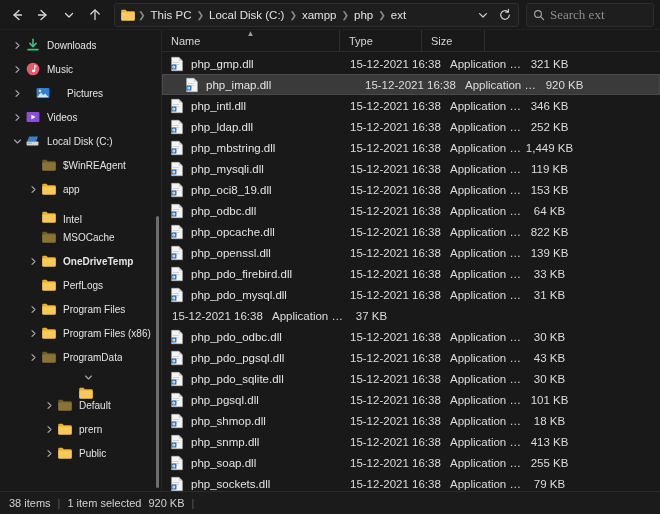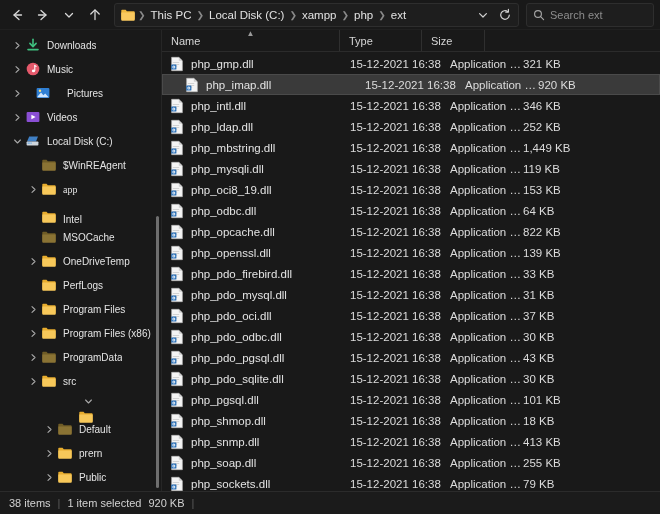--- a/index.html
+++ b/index.html
@@ -57,21 +57,21 @@
   .searchbox {
     width: 128px; height: 24px; margin-left: 7px;
     background: #1e1e1e;
     border: 1px solid #2e2e2e;
     border-radius: 3px;
     display: flex; align-items: center;
     padding: 0 6px; flex: 0 0 auto;
   }
   .searchbox input {
     flex: 1 1 auto; background: transparent; border: 0; outline: none;
-    color: #cfcfcf; font-size: 11px; font-family: Liberation Sans, sans-serif;
+    color: #cfcfcf; font-size: 13px; font-family: Liberation Serif, serif;
     min-width: 0;
   }
   .searchbox input::placeholder { color: #8d8d8d; }
 
   
   .body { flex: 1 1 auto; display: flex; min-height: 0; border-top: 1px solid #202020; }
 
   
   .sidebar {
     width: 162px; flex: 0 0 162px;
@@ -124,21 +124,21 @@
   .rows { flex: 1 1 auto; overflow: hidden; padding-top: 1px; }
   .row {
     height: 21px; display: flex; align-items: center;
     cursor: default; white-space: nowrap;
     border: 1px solid transparent;
   }
   .row.selected { background: #3a3a3a; border-color: #4a4a4a; padding-left: 15px; }
   .cell { font-size: 11.5px; color: #e3e3e3; overflow: hidden; text-overflow: ellipsis; }
   .cell.name { display: flex; align-items: center; padding-left: 7px; }
   .cell.date, .cell.type { padding-left: 9px; color: #dcdcdc; }
-  .cell.size { text-align: left; padding-right: 10px; color: #dcdcdc; }
+  .cell.size { text-align: center; padding-right: 10px; color: #dcdcdc; }
   .fico { width: 14px; height: 16px; flex: 0 0 14px; margin-right: 7px; }
 
   
   .statusbar {
     height: 15px; min-height: 23px;
     display: flex; align-items: center;
     background: #1b1b1b; border-top: 1px solid #2b2b2b;
     padding-left: 9px; gap: 7px;
   }
   .status-text { font-size: 11px; color: #d2d2d2; white-space: nowrap; }
@@ -290,21 +290,21 @@
             <span class="tlabel">Local Disk (C:)</span>
           </div>
           <div class="tree-item" style="padding-left: 22px;">
             <span class="chev"></span>
             <span class="tico"><svg width="16" height="16" viewBox="0 0 16 16">
                 <path d="M1.3 3.6a.8.8 0 0 1 .8-.8h3.4l1.3 1.4h7a.8.8 0 0 1 .8.8v7.1a.8.8 0 0 1-.8.8H2.1a.8.8 0 0 1-.8-.8z" fill="#6f5c26"></path>
                 <path d="M1.3 5.6h13.4v7.3a.8.8 0 0 1-.8.8H2.1a.8.8 0 0 1-.8-.8z" fill="#8a7334"></path>
               </svg></span>
             <span class="tlabel">$WinREAgent</span>
           </div>
-          <div class="tree-item" style="padding-left: 22px; font-family: Liberation Serif, serif;">
+          <div class="tree-item" style="padding-left: 22px;">
             <span class="chev">
               <svg width="9" height="9" viewBox="0 0 9 9">
                 <path d="M3 1.6 L6 4.5 L3 7.4" fill="none" stroke="#a8a8a8" stroke-width="1.1" stroke-linecap="round" stroke-linejoin="round"></path>
               </svg>
             </span>
             <span class="tico"><svg width="16" height="16" viewBox="0 0 16 16">
                 <path d="M1.3 3.6a.8.8 0 0 1 .8-.8h3.4l1.3 1.4h7a.8.8 0 0 1 .8.8v7.1a.8.8 0 0 1-.8.8H2.1a.8.8 0 0 1-.8-.8z" fill="#e8ad2e"></path>
                 <path d="M1.3 5.6h13.4v7.3a.8.8 0 0 1-.8.8H2.1a.8.8 0 0 1-.8-.8z" fill="#f7c85a"></path>
               </svg></span>
             <span class="tlabel">app</span>
@@ -318,21 +318,21 @@
             <span class="tlabel">Intel</span>
           </div>
           <div class="tree-item" style="padding-left: 22px;">
             <span class="chev"></span>
             <span class="tico"><svg width="16" height="16" viewBox="0 0 16 16">
                 <path d="M1.3 3.6a.8.8 0 0 1 .8-.8h3.4l1.3 1.4h7a.8.8 0 0 1 .8.8v7.1a.8.8 0 0 1-.8.8H2.1a.8.8 0 0 1-.8-.8z" fill="#6f5c26"></path>
                 <path d="M1.3 5.6h13.4v7.3a.8.8 0 0 1-.8.8H2.1a.8.8 0 0 1-.8-.8z" fill="#8a7334"></path>
               </svg></span>
             <span class="tlabel">MSOCache</span>
           </div>
-          <div class="tree-item" style="padding-left: 22px;">
+          <div class="tree-item" style="padding-left: 22px; font-weight: bold;">
             <span class="chev">
               <svg width="9" height="9" viewBox="0 0 9 9">
                 <path d="M3 1.6 L6 4.5 L3 7.4" fill="none" stroke="#a8a8a8" stroke-width="1.1" stroke-linecap="round" stroke-linejoin="round"></path>
               </svg>
             </span>
             <span class="tico"><svg width="16" height="16" viewBox="0 0 16 16">
                 <path d="M1.3 3.6a.8.8 0 0 1 .8-.8h3.4l1.3 1.4h7a.8.8 0 0 1 .8.8v7.1a.8.8 0 0 1-.8.8H2.1a.8.8 0 0 1-.8-.8z" fill="#e8ad2e"></path>
                 <path d="M1.3 5.6h13.4v7.3a.8.8 0 0 1-.8.8H2.1a.8.8 0 0 1-.8-.8z" fill="#f7c85a"></path>
               </svg></span>
             <span class="tlabel">OneDriveTemp</span>
@@ -373,32 +373,20 @@
             <span class="chev">
               <svg width="9" height="9" viewBox="0 0 9 9">
                 <path d="M3 1.6 L6 4.5 L3 7.4" fill="none" stroke="#a8a8a8" stroke-width="1.1" stroke-linecap="round" stroke-linejoin="round"></path>
               </svg>
             </span>
             <span class="tico"><svg width="16" height="16" viewBox="0 0 16 16">
                 <path d="M1.3 3.6a.8.8 0 0 1 .8-.8h3.4l1.3 1.4h7a.8.8 0 0 1 .8.8v7.1a.8.8 0 0 1-.8.8H2.1a.8.8 0 0 1-.8-.8z" fill="#6f5c26"></path>
                 <path d="M1.3 5.6h13.4v7.3a.8.8 0 0 1-.8.8H2.1a.8.8 0 0 1-.8-.8z" fill="#8a7334"></path>
               </svg></span>
             <span class="tlabel">ProgramData</span>
-          </div>
-          <div class="tree-item" style="padding-left: 22px;">
-            <span class="chev">
-              <svg width="9" height="9" viewBox="0 0 9 9">
-                <path d="M3 1.6 L6 4.5 L3 7.4" fill="none" stroke="#a8a8a8" stroke-width="1.1" stroke-linecap="round" stroke-linejoin="round"></path>
-              </svg>
-            </span>
-            <span class="tico"><svg width="16" height="16" viewBox="0 0 16 16">
-                <path d="M1.3 3.6a.8.8 0 0 1 .8-.8h3.4l1.3 1.4h7a.8.8 0 0 1 .8.8v7.1a.8.8 0 0 1-.8.8H2.1a.8.8 0 0 1-.8-.8z" fill="#e8ad2e"></path>
-                <path d="M1.3 5.6h13.4v7.3a.8.8 0 0 1-.8.8H2.1a.8.8 0 0 1-.8-.8z" fill="#f7c85a"></path>
-              </svg></span>
-            <span class="tlabel">src</span>
           </div>
           <div class="tree-item" style="padding-left: 22px; flex-direction: column;">
             <span class="chev">
               <svg width="9" height="9" viewBox="0 0 9 9">
                 <path d="M1.6 3 L4.5 6 L7.4 3" fill="none" stroke="#a8a8a8" stroke-width="1.1" stroke-linecap="round" stroke-linejoin="round"></path>
               </svg>
             </span>
             <span class="tico"><svg width="16" height="16" viewBox="0 0 16 16">
                 <path d="M1.3 3.6a.8.8 0 0 1 .8-.8h3.4l1.3 1.4h7a.8.8 0 0 1 .8.8v7.1a.8.8 0 0 1-.8.8H2.1a.8.8 0 0 1-.8-.8z" fill="#e8ad2e"></path>
                 <path d="M1.3 5.6h13.4v7.3a.8.8 0 0 1-.8.8H2.1a.8.8 0 0 1-.8-.8z" fill="#f7c85a"></path>
@@ -683,33 +671,20 @@
                   <circle cx="3.8" cy="11" r="0.6" fill="#2a6fb5"></circle>
                 </svg></span>
               <span>php_pdo_mysql.dll</span>
             </div>
             <div class="cell date c-date">15-12-2021 16:38</div>
             <div class="cell type c-type">Application exte...</div>
             <div class="cell size c-size">31 KB</div>
             <div class="cell c-pad"></div>
           </div>
           <div class="row">
-            <div class="cell name c-name">
-              <span class="fico"><svg width="14" height="16" viewBox="0 0 14 16">
-                  <path d="M1.6 1.3h7.2l3.6 3.5v9.9H1.6z" fill="#f4f4f4" stroke="#b9b9b9" stroke-width="0.6"></path>
-                  <path d="M8.8 1.3 L12.4 4.8 H8.8z" fill="#cfcfcf"></path>
-                  <rect x="2.8" y="6.2" width="6.4" height="0.7" fill="#c3c3c3"></rect>
-                  <rect x="2.8" y="8" width="6.4" height="0.7" fill="#c3c3c3"></rect>
-                  <rect x="2.8" y="9.8" width="4.4" height="0.7" fill="#c3c3c3"></rect>
-                  <rect x="1.2" y="8.4" width="5.2" height="5.2" rx="0.6" fill="#2a6fb5"></rect>
-                  <circle cx="3.8" cy="11" r="1.5" fill="#eaf2fb"></circle>
-                  <circle cx="3.8" cy="11" r="0.6" fill="#2a6fb5"></circle>
-                </svg></span>
-              <span>php_pdo_oci.dll</span>
-            </div>
             <div class="cell date c-date">15-12-2021 16:38</div>
             <div class="cell type c-type">Application exte...</div>
             <div class="cell size c-size">37 KB</div>
             <div class="cell c-pad"></div>
           </div>
           <div class="row">
             <div class="cell name c-name">
               <span class="fico"><svg width="14" height="16" viewBox="0 0 14 16">
                   <path d="M1.6 1.3h7.2l3.6 3.5v9.9H1.6z" fill="#f4f4f4" stroke="#b9b9b9" stroke-width="0.6"></path>
                   <path d="M8.8 1.3 L12.4 4.8 H8.8z" fill="#cfcfcf"></path>

